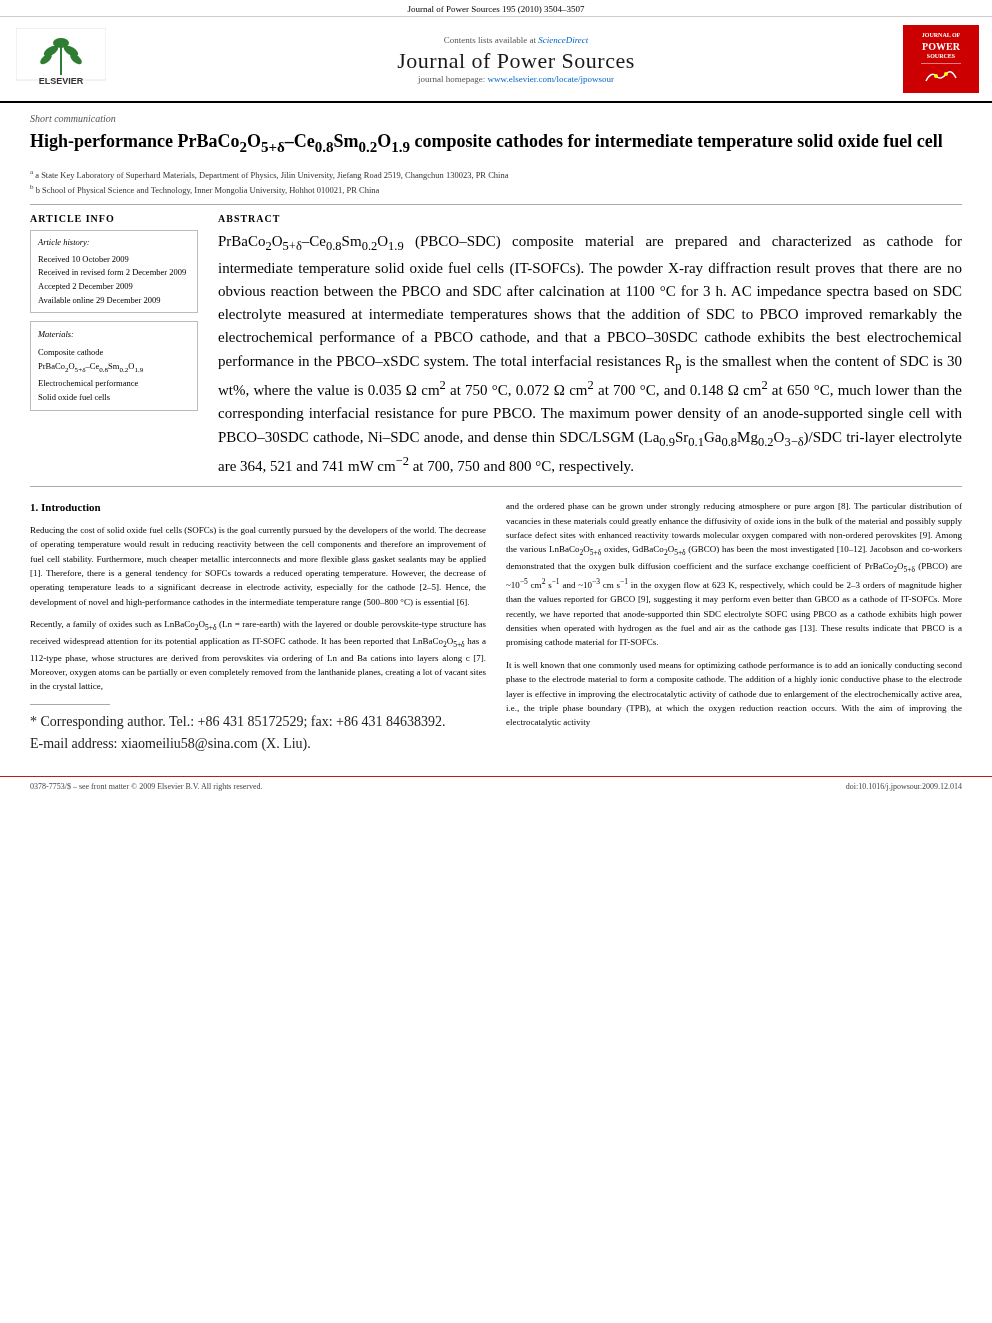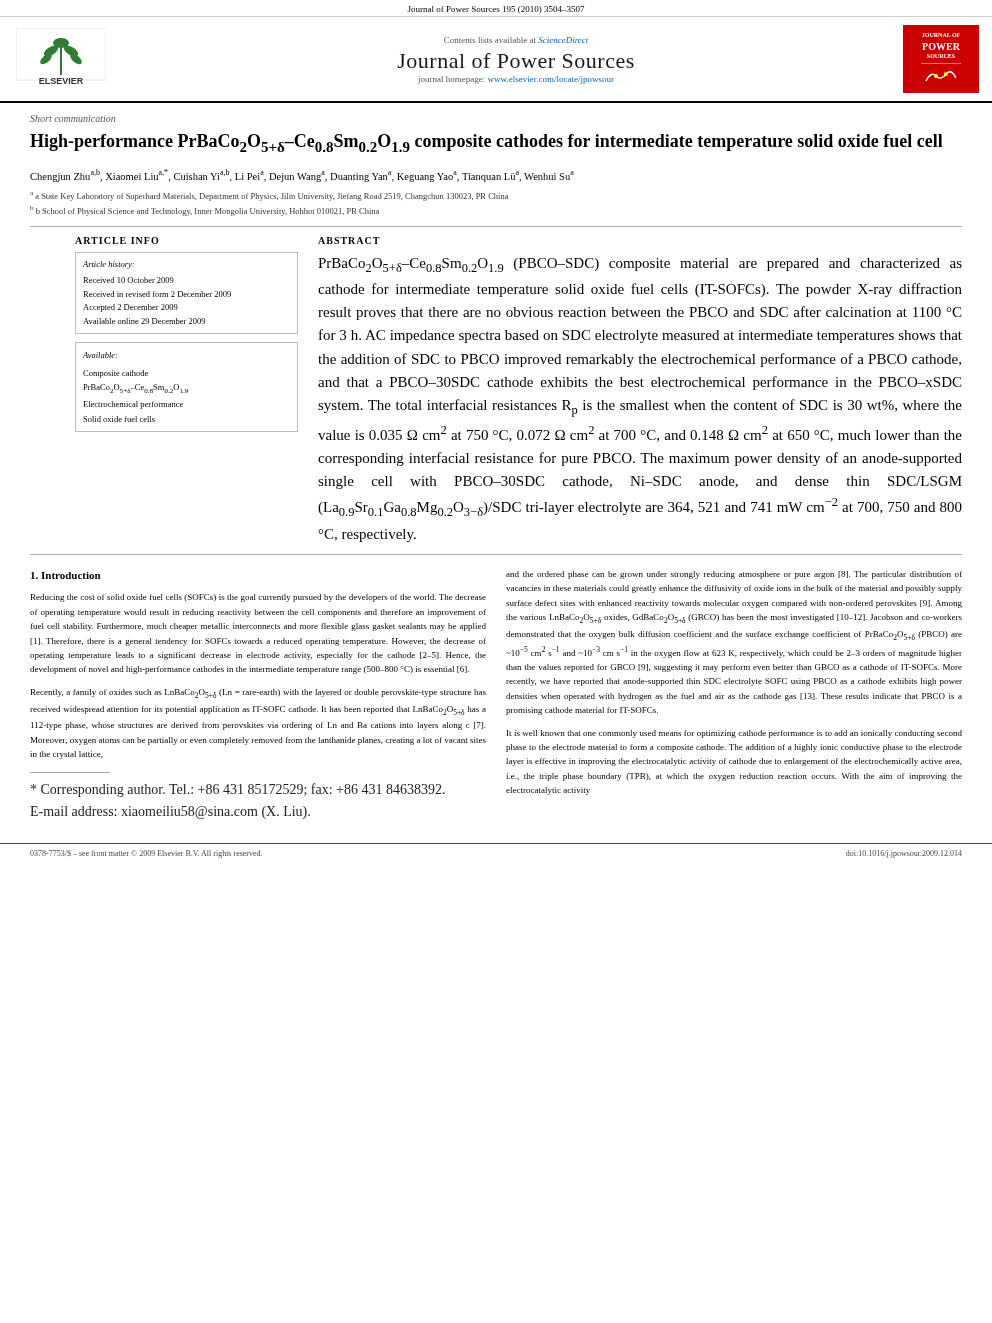--- a/index.html
+++ b/index.html
@@ -134,23 +134,22 @@
     }
 
     
     .two-col {
       display: flex;
       gap: 20px;
       margin-top: 8px;
     }
 
     .col-left {
-      width: 223px;
+      width: 168px;
       flex-shrink: 0;
-      margin-left: 45px;
     }
     .col-right {
       flex: 1;
     }
 
     .section-label {
       font-size: 9.5px;
       font-variant: small-caps;
       font-weight: bold;
       letter-spacing: 1px;
@@ -301,23 +300,20 @@
 </div>
 
 <div class="article-content">
 
   <div class="short-communication">Short communication</div>
 
   <div class="article-title">
     High-performance PrBaCo<sub>2</sub>O<sub>5+δ</sub>–Ce<sub>0.8</sub>Sm<sub>0.2</sub>O<sub>1.9</sub> composite cathodes for intermediate temperature solid oxide fuel cell
   </div>
 
-  <div class="authors">
-    Chengjun Zhu<sup>a,b</sup>, Xiaomei Liu<sup>a,*</sup>, Cuishan Yi<sup>a,b</sup>, Li Pei<sup>a</sup>, Dejun Wang<sup>a</sup>, Duanting Yan<sup>a</sup>, Keguang Yao<sup>a</sup>, Tianquan Lü<sup>a</sup>, Wenhui Su<sup>a</sup>
-  </div>
 
   <div class="affiliations">
     <div><sup>a</sup> <span>a State Key Laboratory of Superhard Materials, Department of Physics, Jilin University, Jiefang Road 2519, Changchun 130023, PR China</span></div>
     <div><sup>b</sup> <span>b School of Physical Science and Technology, Inner Mongolia University, Hohhot 010021, PR China</span></div>
   </div>
 
   <hr class="horizontal-rule">
 
   <div class="two-col">
     <div class="col-left">
@@ -325,21 +321,21 @@
 
       <div class="article-history-box">
         <div class="box-title">Article history:</div>
         <div>Received 10 October 2009</div>
         <div>Received in revised form 2 December 2009</div>
         <div>Accepted 2 December 2009</div>
         <div>Available online 29 December 2009</div>
       </div>
 
       <div class="keywords-box">
-        <div class="box-title">Available:</div>
+        <div class="box-title">Materials:</div>
         <div>Composite cathode</div>
         <div>PrBaCo<sub>2</sub>O<sub>5+δ</sub>–Ce<sub>0.8</sub>Sm<sub>0.2</sub>O<sub>1.9</sub></div>
         <div>Electrochemical performance</div>
         <div>Solid oxide fuel cells</div>
       </div>
     </div>
 
     <div class="col-right">
       <div class="section-label">ABSTRACT</div>
       <div class="abstract-text">

